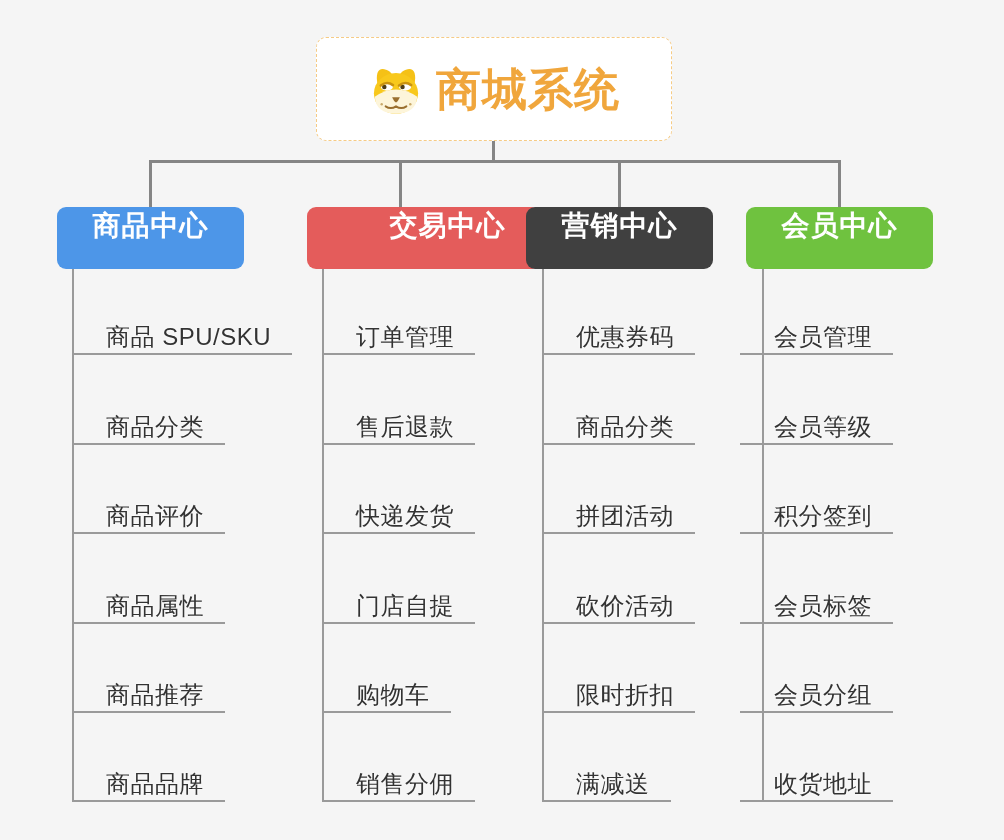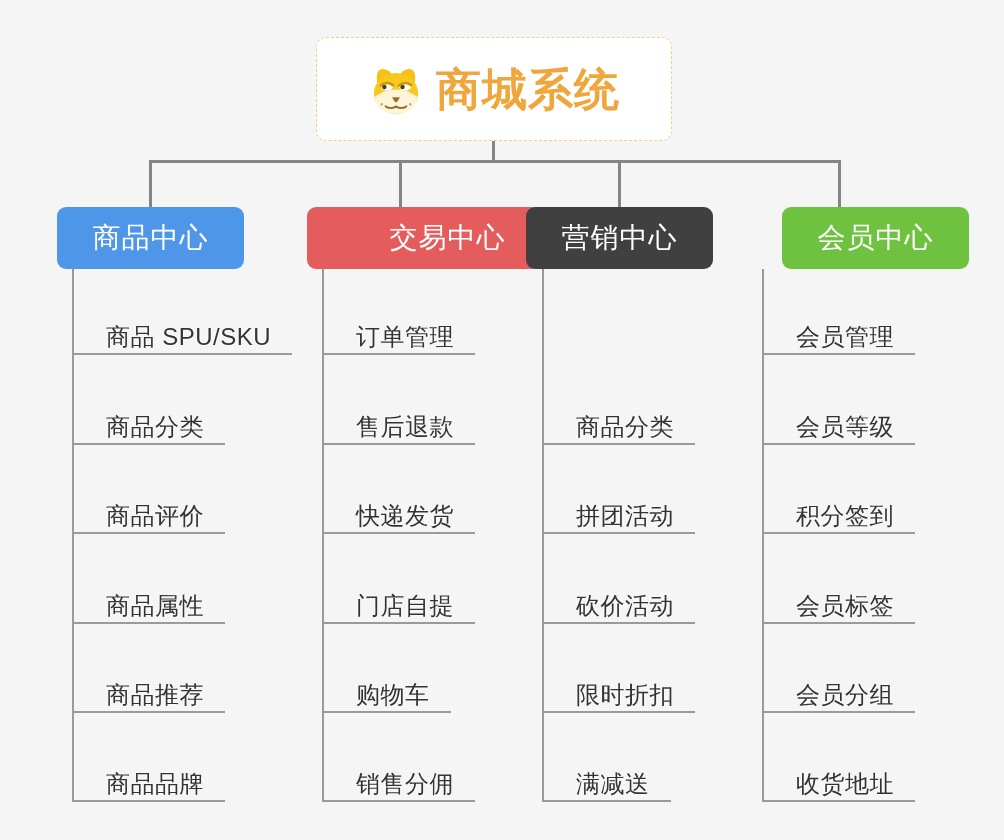--- a/index.html
+++ b/index.html
@@ -41,44 +41,44 @@
     font-size:45px;font-weight:600;letter-spacing:1px;
     color:var(--root-accent,#f0a63c);
     line-height:1;
     white-space:nowrap;
   }
   .doge{width:56px;height:52px;flex:0 0 auto;}
   
   .branch-box{
     position:absolute;top:207px;width:187px;height:62px;
     border-radius:9px;
-    display:flex;align-items:center;justify-content:center;
-    color:#ffffff;font-size:28px;font-weight:400;letter-spacing:1px;
+    display:flex;align-items:flex-start;justify-content:center;
+    color:#ffffff;font-size:28px;font-weight:700;letter-spacing:1px;
     cursor:pointer;
   }
   .branch-box.c0{left:57px;}
   .branch-box.c1{left:307px;padding-left:47px;}
   .branch-box.c2{left:526px;}
-  .branch-box.c3{left:746px;margin-left:36px;}
+  .branch-box.c3{left:746px;}
   
   .item{
     position:absolute;
     height:32px;line-height:32px;
     padding:0 21px 0 34px;
     border-bottom:2px solid var(--spine,#9a9a9a);
     font-size:24px;color:var(--item-text,#333333);
     white-space:nowrap;
     letter-spacing:0.5px;
     text-shadow:0 0 3px rgba(255,255,255,.9),0 0 1px #ffffff;
     cursor:pointer;
   }
   .item.c0{left:72px;}
   .item.c1{left:322px;}
   .item.c2{left:542px;}
-  .item.c3{left:762px;}
+  .item.c3{left:740px;}
   .item.r0{top:321px;}
   .item.r1{top:411px;}
   .item.r2{top:500px;}
   .item.r3{top:590px;}
   .item.r4{top:679px;}
   .item.r5{top:768px;}
 </style>
 </head>
 <body>
 
@@ -141,20 +141,21 @@
   <div class="item c0 r4">商品推荐</div>
   <div class="item c0 r5">商品品牌</div>
 
   <div class="item c1 r0">订单管理</div>
   <div class="item c1 r1">售后退款</div>
   <div class="item c1 r2">快递发货</div>
   <div class="item c1 r3">门店自提</div>
   <div class="item c1 r4">购物车</div>
   <div class="item c1 r5">销售分佣</div>
 
+  <div class="item c2 r0">优惠券码</div>
   <div class="item c2 r1">商品分类</div>
   <div class="item c2 r2">拼团活动</div>
   <div class="item c2 r3">砍价活动</div>
   <div class="item c2 r4">限时折扣</div>
   <div class="item c2 r5">满减送</div>
 
   <div class="item c3 r0">会员管理</div>
   <div class="item c3 r1">会员等级</div>
   <div class="item c3 r2">积分签到</div>
   <div class="item c3 r3">会员标签</div>

